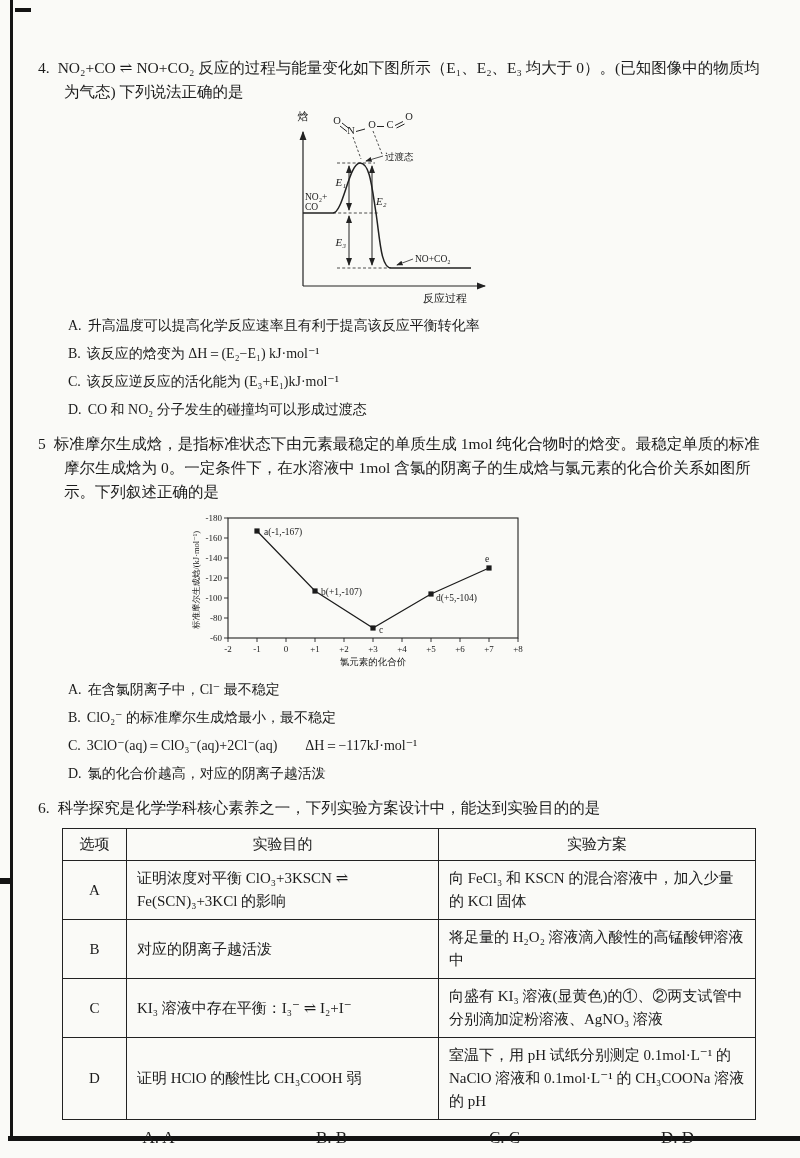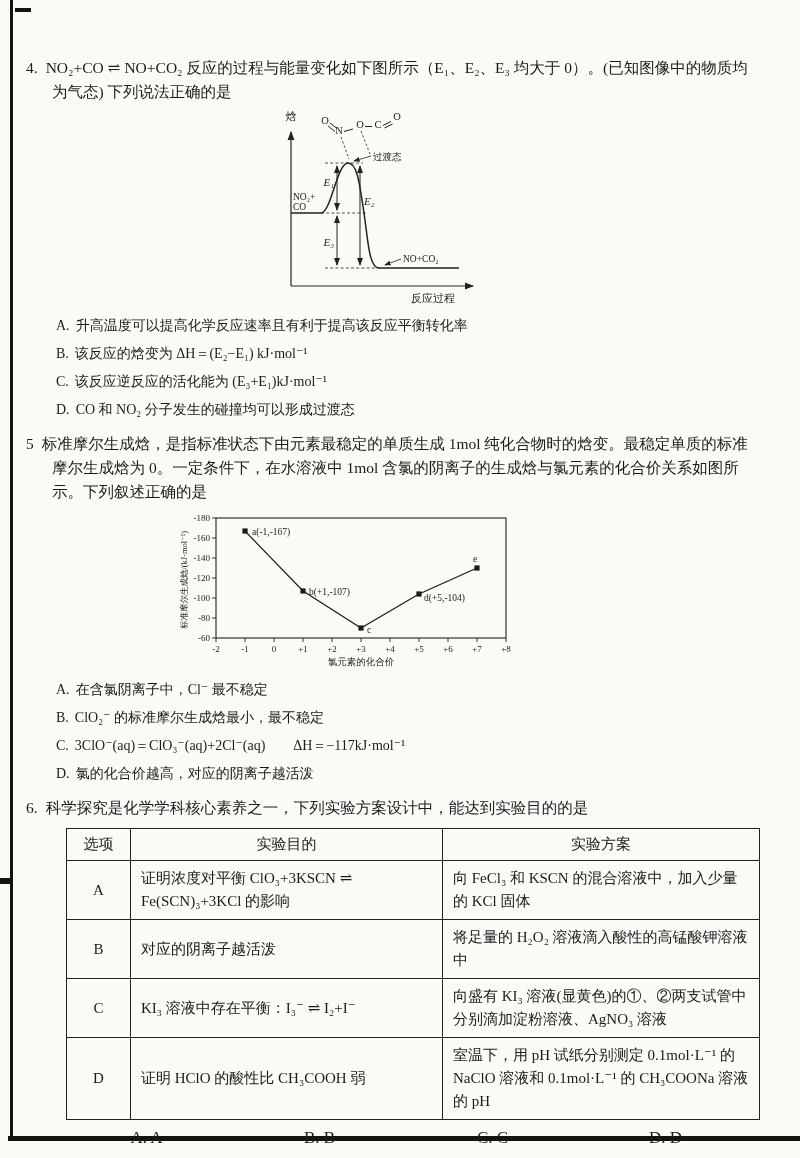--- a/index.html
+++ b/index.html
@@ -8,36 +8,36 @@
     position:relative; overflow:hidden;
     background:#fafaf7; color:#1b1b1b;
     font-family:"Liberation Serif","DejaVu Serif",serif;
   }
   
   .left-line   { position:absolute; left:10px; top:0; width:3px; height:1140px; background:#141414; }
   .bottom-bar  { position:absolute; left:8px; top:1136px; width:792px; height:5px; background:#141414; }
   .topleft-dash{ position:absolute; left:15px; top:8px; width:16px; height:4px; background:#141414; }
   .midleft-dash{ position:absolute; left:0; top:878px; width:10px; height:6px; background:#141414; }
 
-  .content { position:absolute; left:26px; top:56px; width:726px; }
+  .content { position:absolute; left:38px; top:56px; width:726px; }
 
   .stem { padding-left:26px; text-indent:-26px; font-size:15.5px; line-height:24px; }
   .qnum { margin-right:8px; }
 
   .fig { margin:2px 0 2px 0; }
   .fig-energy { margin-left:235px; }
   .fig-chart  { margin-left:150px; margin-top:4px; }
 
   .options { list-style:none; padding-left:30px; margin:2px 0 6px 0; }
   .option  { font-size:14px; line-height:28px; }
   .opt-label { margin-right:6px; }
 
   .question { margin-bottom:8px; }
 
-  .exp-table { border-collapse:collapse; width:694px; margin:8px 0 6px 40px; font-size:15px; }
+  .exp-table { border-collapse:collapse; width:694px; margin:8px 0 6px 24px; font-size:15px; }
   .exp-table th, .exp-table td { border:1.4px solid #222; padding:6px 10px; line-height:23px; }
   .exp-table th { font-weight:normal; text-align:center; padding:4px 10px; }
   .exp-table td.c { text-align:center; vertical-align:middle; }
   .col-opt { width:64px; }
   .col-purpose { width:312px; }
 
   .answer-row { display:flex; margin:8px 0 0 34px; font-size:17px;text-align:center; }
   .answer-row span { width:188px; }
 
   svg text { fill:#1b1b1b; font-family:"Liberation Serif","DejaVu Serif",serif; }

